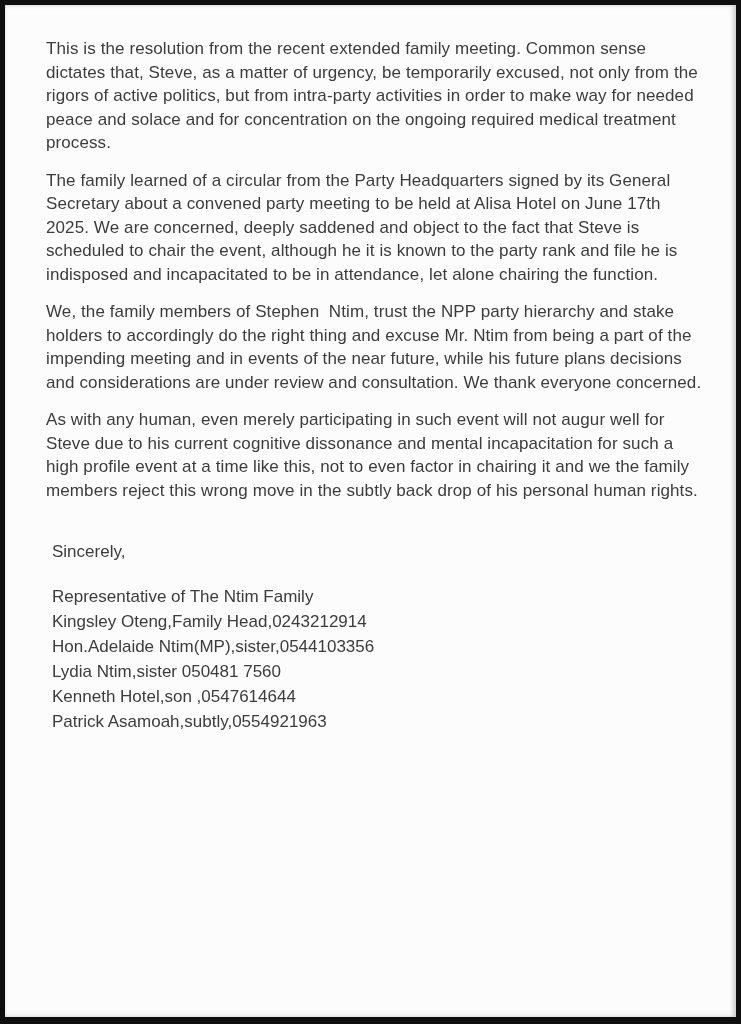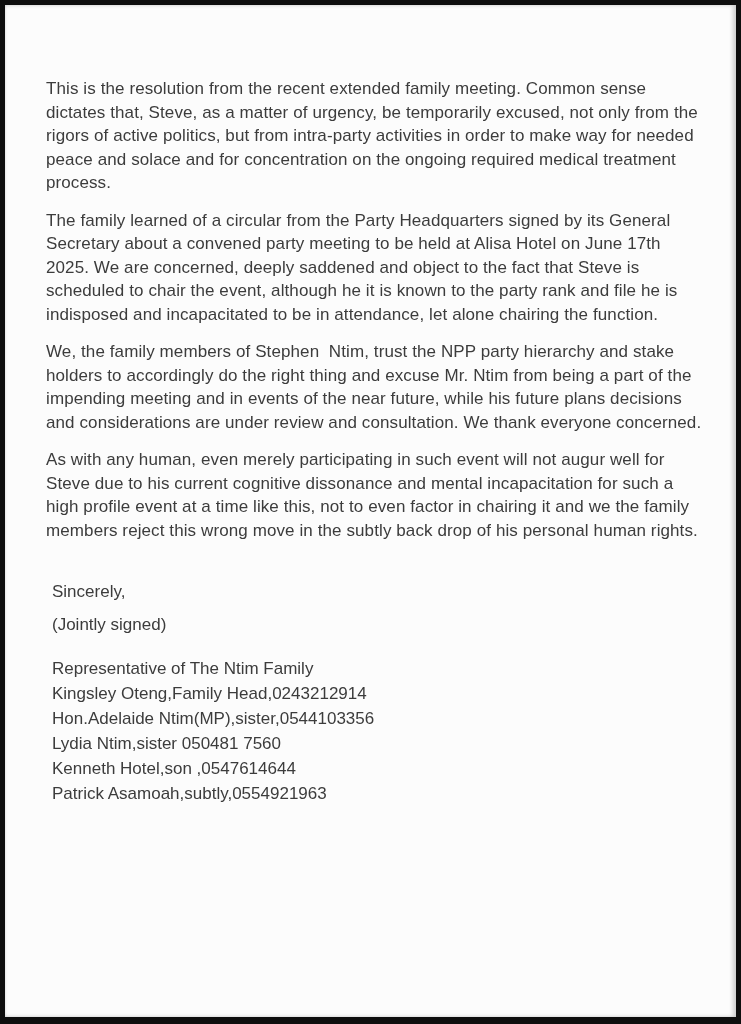--- a/index.html
+++ b/index.html
@@ -18,21 +18,21 @@
   .page {
     position: absolute;
     left: 5px;
     top: 5px;
     right: 5px;
     bottom: 7px;
     background: #fcfcfc;
     box-shadow: inset -3px 0 4px rgba(0,0,0,0.18), inset 1px 0 2px rgba(0,0,0,0.08);
   }
   .content {
-    padding: 72px 33px 0 41px;
+    padding: 32px 33px 0 41px;
     color: #3c3c3c;
   }
   .para {
     margin: 0 0 14px 0;
     max-width: 663px;
     font-size: 17px;
     line-height: 23.5px;
     letter-spacing: 0.1px;
     white-space: pre-wrap;
   }
@@ -63,21 +63,20 @@
   <div class="page">
     <div class="content">
 
       <p class="para">This is the resolution from the recent extended family meeting. Common sense dictates that, Steve, as a matter of urgency, be temporarily excused, not only from the rigors of active politics, but from intra-party activities in order to make way for needed peace and solace and for concentration on the ongoing required medical treatment process.</p>
       <p class="para">The family learned of a circular from the Party Headquarters signed by its General Secretary about a convened party meeting to be held at Alisa Hotel on June 17th 2025. We are concerned, deeply saddened and object to the fact that Steve is scheduled to chair the event, although he it is known to the party rank and file he is indisposed and incapacitated to be in attendance, let alone chairing the function.</p>
       <p class="para">We, the family members of Stephen  Ntim, trust the NPP party hierarchy and stake holders to accordingly do the right thing and excuse Mr. Ntim from being a part of the impending meeting and in events of the near future, while his future plans decisions and considerations are under review and consultation. We thank everyone concerned.</p>
       <p class="para">As with any human, even merely participating in such event will not augur well for Steve due to his current cognitive dissonance and mental incapacitation for such a high profile event at a time like this, not to even factor in chairing it and we the family members reject this wrong move in the subtly back drop of his personal human rights.</p>
 
       <div class="closing">
         <p class="closing-line">Sincerely,</p>
-        <p class="closing-line">(Jointly signed)</p>
       </div>
 
       <div class="signatories">
         <p class="sig-line">Representative of The Ntim Family</p>
         <p class="sig-line">Kingsley Oteng,Family Head,0243212914</p>
         <p class="sig-line">Hon.Adelaide Ntim(MP),sister,0544103356</p>
         <p class="sig-line">Lydia Ntim,sister 050481 7560</p>
         <p class="sig-line">Kenneth Hotel,son ,0547614644</p>
         <p class="sig-line">Patrick Asamoah,subtly,0554921963</p>
       </div>

